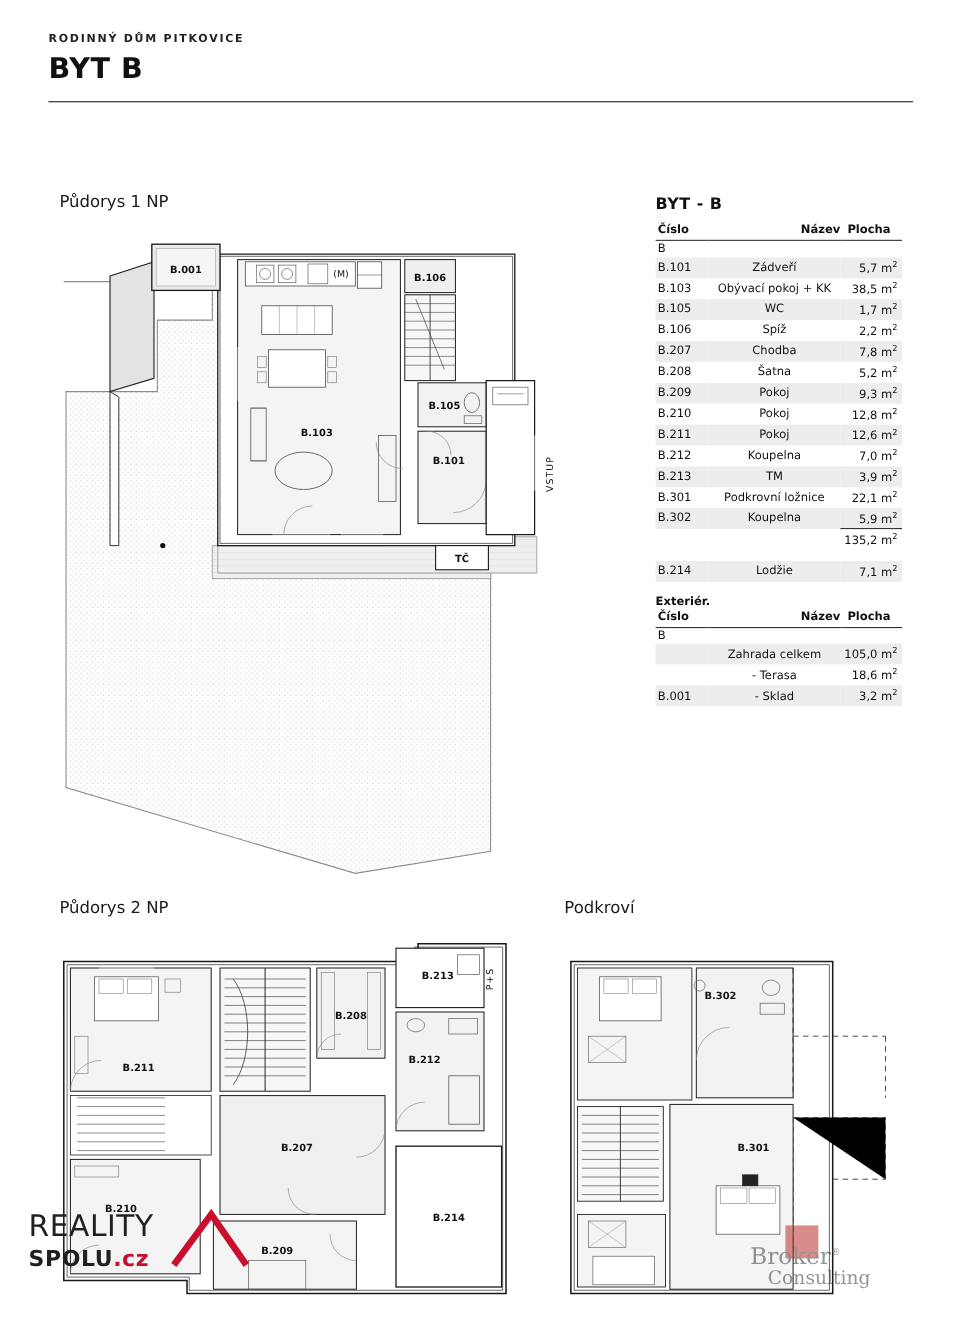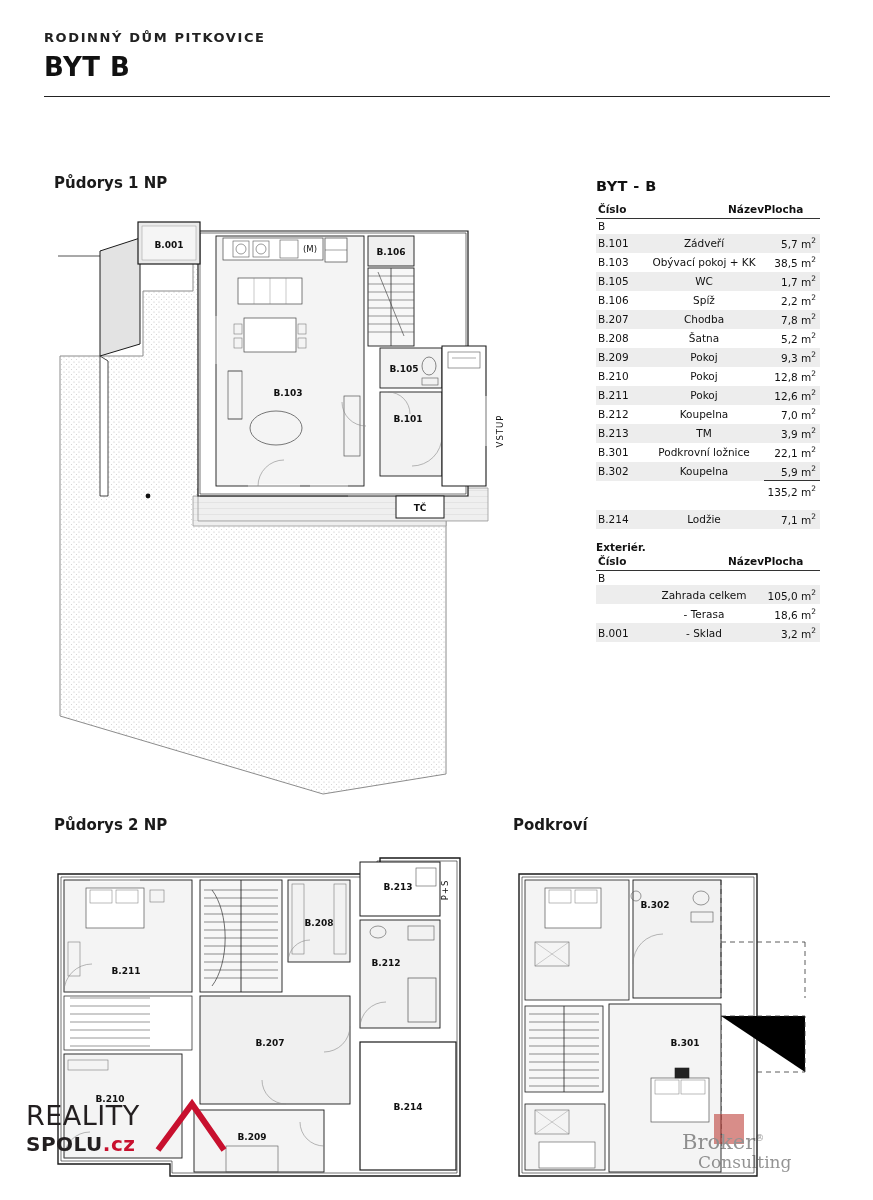--- a/index.html
+++ b/index.html
@@ -9,51 +9,51 @@
     background:#ffffff;
     font-family: "DejaVu Sans", sans-serif;
     color:#1a1a1a;
     position:relative;
     overflow:hidden;
   }
 
   
   .hdr { position:absolute; left:44px; top:30px; width:786px; }
   .hdr-sub {
-    font-size:13px; font-weight:700; letter-spacing:1.6px;
+    font-size:10px; font-weight:700; letter-spacing:1.6px;
     text-transform:uppercase; color:#222;
   }
   .hdr-title {
     font-size:26px; font-weight:700; letter-spacing:0.5px;
     margin-top:7px; color:#111;
   }
   .hdr-rule { margin-top:14px; border-bottom:1px solid #222; }
 
   
-  .caption { position:absolute; font-size:15px; font-weight:700; color:#1a1a1a; }
+  .caption { position:absolute; font-size:15px; font-weight:400; color:#1a1a1a; }
   #cap-1np { left:54px; top:174px; }
   #cap-2np { left:54px; top:816px; }
   #cap-pod { left:513px; top:816px; }
 
   
   .tbl {
     position:absolute; left:596px; top:178px; width:224px;
     font-size:10.5px; color:#111;
   }
   .tbl-title { font-size:14.5px; font-weight:700; letter-spacing:0.4px; margin-bottom:9px; }
   table { border-collapse:collapse; width:100%; }
   td, th { padding:0; font-weight:400; }
   .r { height:19px; }
   .r.alt { background:#ededed; }
   .c-num { width:48px; text-align:left; padding-left:2px;margin-left:32px; }
   .c-name { text-align:center; }
   .c-area { width:56px; text-align:right; padding-right:4px; white-space:nowrap; }
   .hdr-row td { font-weight:700; padding-bottom:3px; border-bottom:1px solid #333; }
   .hdr-row td.c-name { text-align:right; }
-  .hdr-row td.c-area { text-align:left; }
+  .hdr-row td.c-area { text-align:center; }
   .sub-b { font-weight:400; padding-left:2px; height:15px; }
   .sum .c-area { border-top:1px solid #333; font-weight:400; }
   .gap { height:10px; }
   .sect-lbl { font-weight:700; padding-top:12px; padding-bottom:2px; }
   .sup { font-size:7.5px; vertical-align:super; }
 
   
   .plan { position:absolute; }
   #plan1 { left:48px; top:196px; width:520px; height:610px; }
   #plan2 { left:30px; top:846px; width:460px; height:340px; }

